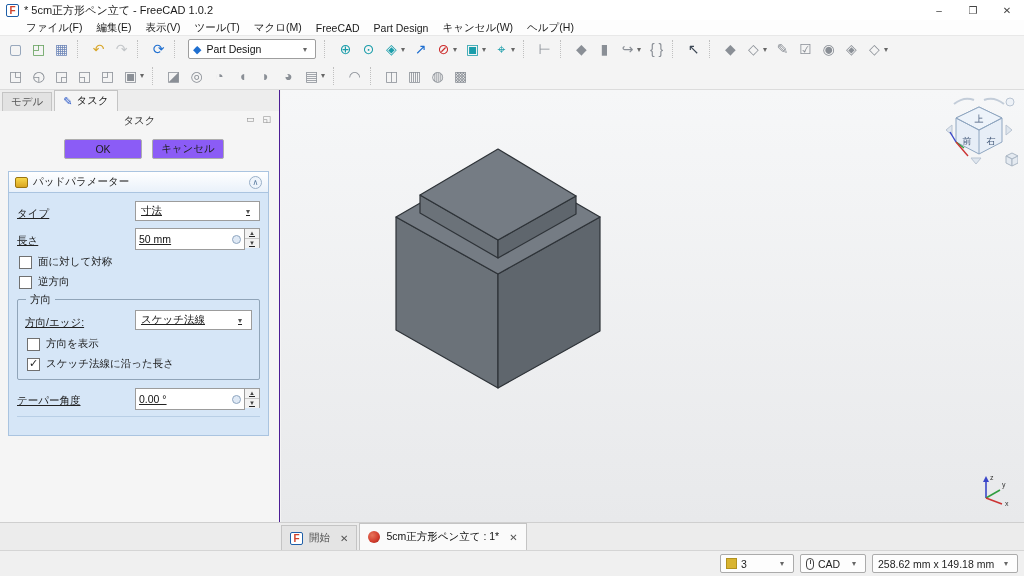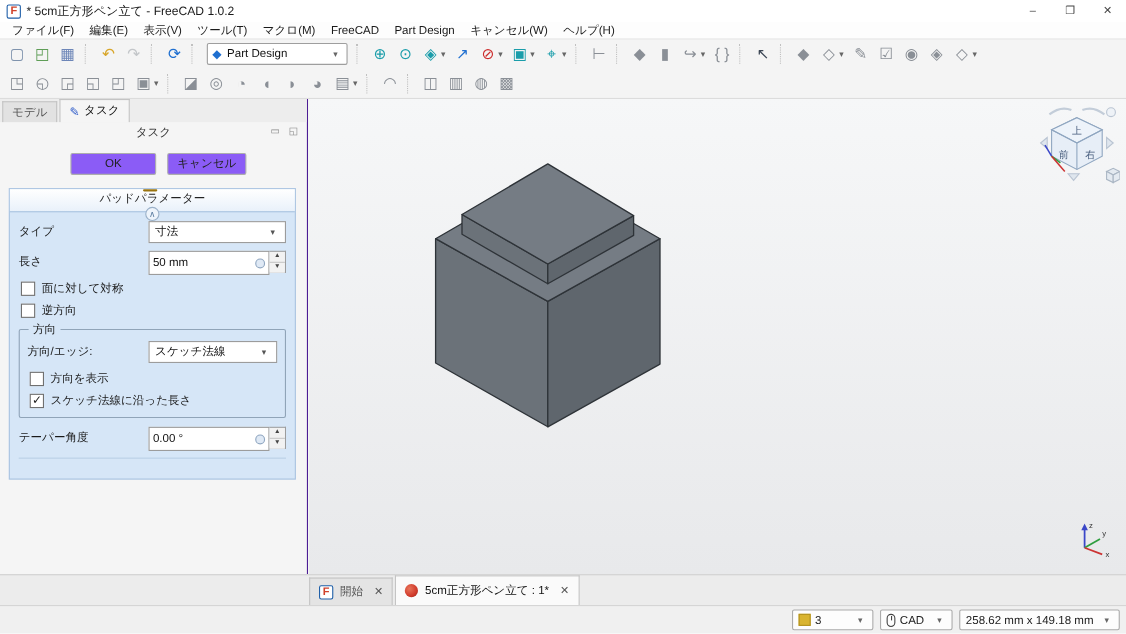--- a/index.html
+++ b/index.html
@@ -8,21 +8,21 @@
   #app { position:relative; width:1024px; height:576px; background:#f4f4f4; }
 
   
   .titlebar { position:absolute; left:0; top:0; width:1024px; height:20px; background:#fff; display:flex; align-items:center; }
   .app-logo { width:13px; height:13px; margin:0 5px 0 6px; background:#fff; border:1px solid var(--logo_blue); color:var(--logo_red); font-weight:bold; font-size:10px; line-height:11px; text-align:center; border-radius:2px; }
   .title-text { font-size:11px; color:#1a1a1a; }
   .win-controls { margin-left:auto; display:flex; height:20px; }
   .win-btn { width:34px; height:20px; display:flex; align-items:center; justify-content:center; color:#444; font-size:10px; }
 
   
-  .menubar { position:absolute; left:0; top:20px; width:1024px; height:15px; background:#fdfdfd; display:flex; align-items:center; padding-left:4px; }
+  .menubar { position:absolute; left:0; top:20px; width:1024px; height:15px; background:#fdfdfd; display:flex; align-items:center; padding-left:19px; }
   .menu-item { padding:0 7px; font-size:10.5px; color:#1a1a1a; }
 
   
   .toolbar { position:absolute; left:0; width:1024px; background:#f4f4f4; display:flex; align-items:center; padding-left:4px; }
   .toolbar.row1 { top:35px; height:27px; border-top:1px solid #e8e8e8; }
   .toolbar.row2 { top:62px; height:28px; border-bottom:1px solid #dcdcdc; }
   .tb-icon { width:23px; height:22px; display:flex; align-items:center; justify-content:center; font-size:14px; }
   .tb-sep { width:7px; height:18px; border-left:1px dotted #c0c0c0; margin:0 3px 0 4px; }
   .caret { font-size:8px; color:#666; margin-left:-2px; width:8px; }
   .c-doc   { color:#7f93ad; }
@@ -49,26 +49,26 @@
   .ptab .pencil { color:#2a58c8; margin-right:4px; font-size:11px; }
   .panel-header { height:20px; display:flex; align-items:center; justify-content:center; position:relative; }
   .panel-header .ph-title { font-size:10.5px; color:#333; }
   .ph-icons { position:absolute; right:8px; top:3px; display:flex; gap:8px; color:#8a8a8a; font-size:9px; }
   .btnrow { display:flex; gap:10px; padding:8px 0 8px 64px; }
   .btn { height:20px; background:#8b5cf6; border:1px solid #adadad; border-radius:2px; font-size:10.5px; color:#222; display:flex; align-items:center; justify-content:center; }
   .btn.ok { width:78px; } .btn.cancel { width:72px; }
 
   
   .padbox { margin:4px 10px 0 8px; background:var(--panel_box_bg); border:1px solid var(--panel_box_border); }
-  .padbox-header { height:21px; background:linear-gradient(#ffffff,#e9f1fa); border-bottom:1px solid var(--panel_box_border); display:flex; align-items:center; padding:0 6px;flex-direction:column; }
+  .padbox-header { height:21px; background:linear-gradient(#ffffff,#e9f1fa); border-bottom:1px solid var(--panel_box_border); display:flex; align-items:center; padding:0 6px; }
   .padbox-header .padicon { width:13px; height:11px; background:linear-gradient(#f7d74a,#d9a520); border:1px solid #9a7410; border-radius:2px; margin-right:5px; }
   .padbox-header .hdr-label { flex:1; font-size:10.5px; color:#222; }
   .collapse-btn { width:13px; height:13px; border-radius:50%; border:1px solid #9ab0c8; background:#eef4fb; color:#5b7ca0; font-size:8px; line-height:11px; text-align:center; }
   .padbox-body { padding:8px 8px 10px 8px; }
-  .frow { display:flex; align-items:center; margin-bottom:7px; }
+  .frow { display:flex; align-items:flex-end; margin-bottom:7px;text-decoration:underline; }
   .frow .flabel { width:118px; font-size:10.5px; color:#1a1a1a; }
   .dropdown { flex:1; height:20px; background:#fff; border:1px solid #9c9c9c; display:flex; align-items:center; padding:0 5px; }
   .dropdown .dval { flex:1; font-size:10.5px; color:#111; }
   .dropdown .caret { margin:0; color:#555; }
   .spinwrap { flex:1; display:flex; height:20px; }
   .spinfield { flex:1; height:20px; background:#fff; border:1px solid #9c9c9c; display:flex; align-items:center; padding:10px 3px; }
   .spinfield input { flex:1; border:none; outline:none; font-size:10.5px; font-family:inherit; color:#111; width:50px; background:transparent; }
   .expr-dot { width:9px; height:9px; border-radius:50%; border:1px solid #8fa6c0; background:#dfe9f5; }
   .spinbtns { width:15px; display:flex; flex-direction:column; border:1px solid #9c9c9c; border-left:none; }
   .spinbtns div { flex:1; background:#f2f2f2; font-size:6px; color:#444; text-align:center; line-height:9px; }

